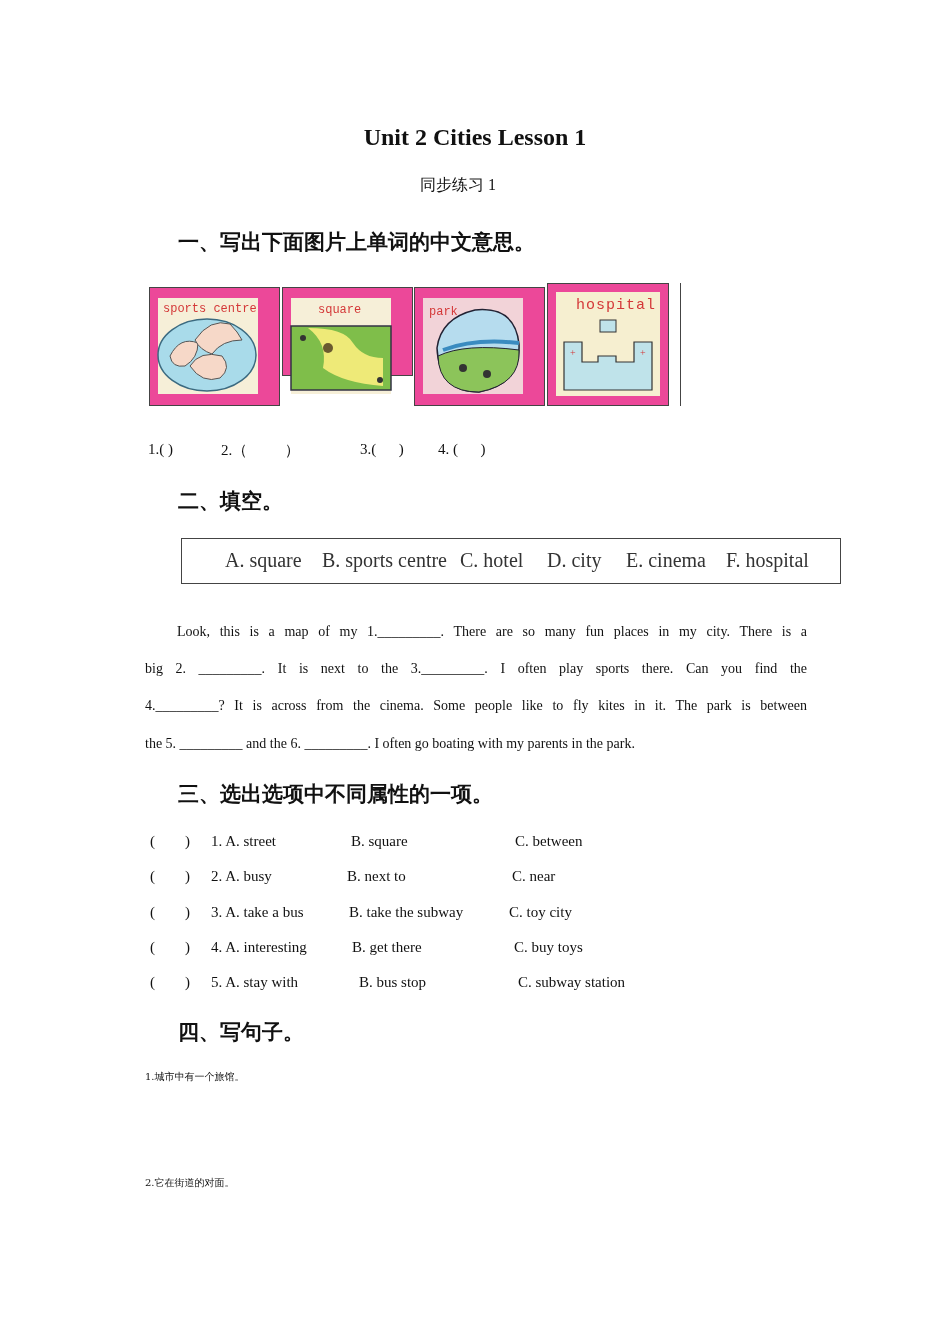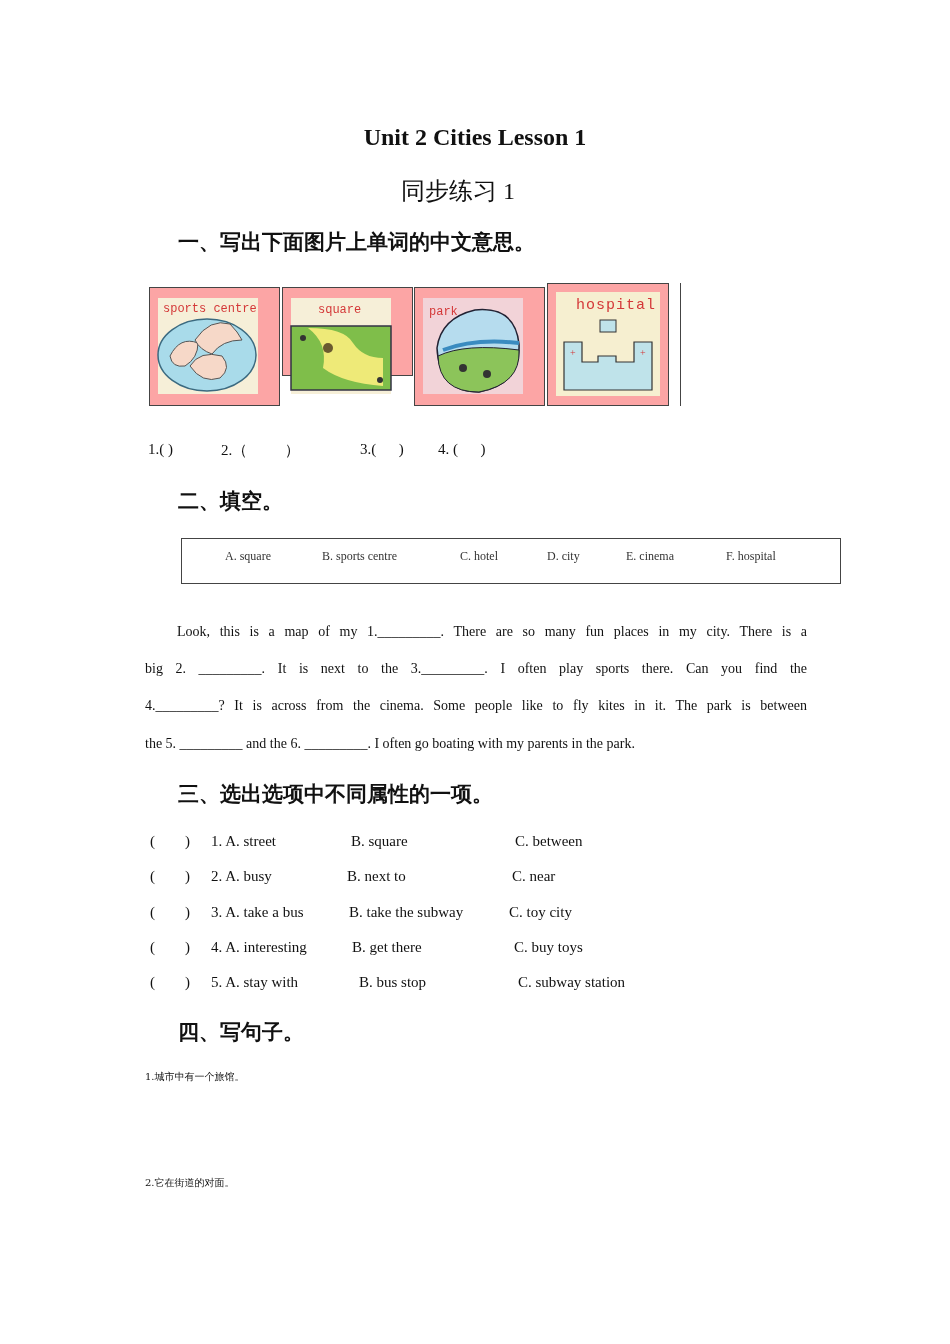--- a/index.html
+++ b/index.html
@@ -1,25 +1,25 @@
 <!DOCTYPE html>
 <html><head>
 <meta charset="utf-8">
 <style>
   html, body { margin: 0; padding: 0; background: #ffffff; }
   body { width: 950px; height: 1344px; position: relative; overflow: hidden;
          font-family: "Liberation Serif", "DejaVu Serif", serif; color: #111; }
   .abs { position: absolute; }
   .title { left: 0; width: 950px; text-align: center; top: 124px; font-size: 24px; font-weight: bold; }
-  .subtitle { left: 0; width: 916px; text-align: center; top: 175px; font-size: 24px; }
+  .subtitle { left: 0; width: 916px; text-align: center; top: 175px; font-size: 16px; }
   .section-head { font-family: "DejaVu Sans", "Liberation Sans", sans-serif; font-size: 21px; font-weight: bold; left: 145px; margin-left: 33px; }
-  .pic { border: 1.5px solid #444; background: #fca5a5; box-sizing: border-box; }
+  .pic { border: 1.5px solid #444; background: #ec4899; box-sizing: border-box; }
   .pic svg { display: block; }
   .wordbox { left: 181px; top: 538px; width: 660px; height: 46px; border: 1.5px solid #444; box-sizing: border-box; }
-  .wordbox span { position: absolute; top: 10px; font-size: 12px; color: #333; }
+  .wordbox span { position: absolute; top: 10px; font-size: 20px; color: #333; }
   .para { left: 145px; width: 662px; font-size: 14px; text-align: justify; text-align-last: justify; }
   .para.last { text-align-last: left; }
   .row { font-size: 15px; }
   .row span { position: absolute; white-space: pre; }
   .cn { font-family: "DejaVu Serif", "Liberation Serif", serif; font-size: 10px; left: 145px; }
 </style>
 </head>
 <body>
 
 <div class="abs title">Unit 2 Cities Lesson 1</div>

